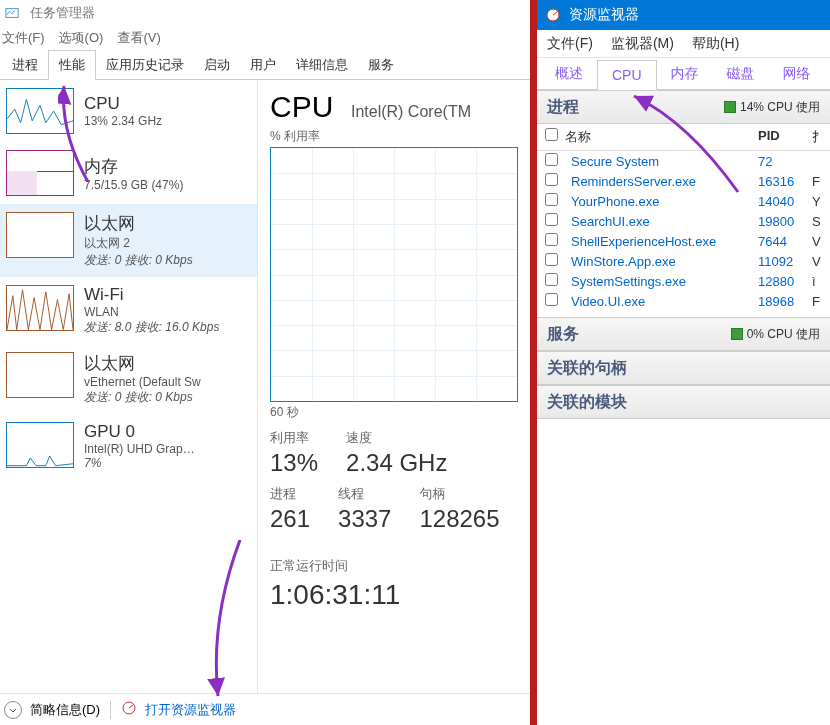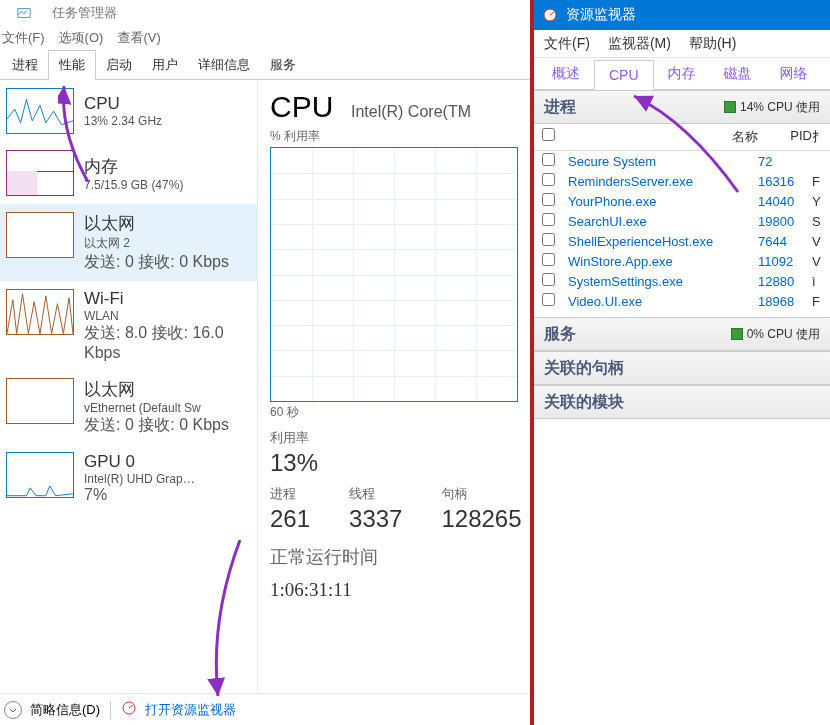--- a/index.html
+++ b/index.html
@@ -1,73 +1,73 @@
 <!DOCTYPE html>
 <html><head>
 <meta charset="utf-8">
 <style>
 * { box-sizing: border-box; margin: 0; padding: 0; font-family: "Microsoft YaHei", "Segoe UI", sans-serif; }
 body { width: 830px; height: 725px; position: relative; background: #fff; overflow: hidden; font-size: 13px; color: #000; }
 
 
 .tm { position: absolute; left: 0; top: 0; width: 530px; height: 725px; background: #fff; }
-.titlebar { height: 26px; display:flex; align-items:center; padding:0 16px; gap:20px; color:#777; }
+.titlebar { height: 26px; display:flex; align-items:center; padding:0 4px; gap:10px; color:#777; }
 .titlebar .icon-box { width:16px; height:16px; display:inline-flex; align-items:center; justify-content:center; }
 .titlebar svg { width:14px; height:14px; }
 .menubar { height: 24px; display:flex; align-items:center; gap:14px; padding:0 2px; color:#666; font-size:13px; }
 .menubar span { cursor:default; }
 .tabs { height: 30px; display:flex; align-items:flex-end; border-bottom:1px solid #ccc; padding:0 2px; gap:0; font-size:13px; }
 .tab { padding:5px 10px; color:#333; }
 .tab.active { border:1px solid #ccc; border-bottom:1px solid #fff; position:relative; top:1px; background:#fff; }
 
 .tm-body { display:flex; height:calc(100% - 26px - 24px - 30px - 32px); }
 .sidebar { width:258px; border-right:1px solid #e5e5e5; overflow:hidden; }
 .side-item { display:flex; gap:10px; padding:8px 6px; }
 .side-item.selected { background:#e5f1fb; }
 .chart-mini { width:68px; height:46px; border:1px solid; position:relative; background:#fff; }
 .side-info { flex:1; display:flex; flex-direction:column; justify-content:center; }
 .side-title { font-size:17px; color:#333; }
 .side-sub { font-size:12px; color:#555; }
-.side-sub2 { font-size:16px; color:#555; }
+.side-sub2 { font-size:12px; color:#555;font-style:italic; }
 
 .detail { flex:1; padding:10px 0 0 12px; }
 .cpu-h1 { font-size:30px; font-weight:400; display:inline-block; }
 .cpu-model { font-size:16px; color:#555; margin-left:14px; }
 .chart-label { font-size:12px; color:#666; margin-top:4px; }
 .chart-big { width:248px; height:255px; border:1px solid #117dbb; margin-top:2px; position:relative; background:#fff; }
 .chart-big .grid-h { position:absolute; left:0; right:0; border-top:1px solid #e6f0f6; }
 .chart-big .grid-v { position:absolute; top:0; bottom:0; border-left:1px solid #e6f0f6; }
 .xlab { font-size:12px; color:#666; margin-top:2px; }
-.stats { display:flex; gap:39px; margin-top:8px; }
+.stats { display:flex; gap:28px; margin-top:8px; }
 .stat-col { display:flex; flex-direction:column; }
 .stat-l { font-size:13px; color:#666; }
 .stat-v { font-size:24px; color:#333; margin-top:2px; }
-.uptime-l { font-size:18px; color:#666; margin-top:12px; }
-.uptime-v { font-size:19px; color:#333; margin-top:10px;font-family:Liberation Serif, serif; }
+.uptime-l { font-size:13px; color:#666; margin-top:24px; }
+.uptime-v { font-size:28px; color:#333; margin-top:4px; }
 
 .tm-footer { position:absolute; bottom:0; left:0; right:0; height:32px; border-top:1px solid #e5e5e5; display:flex; align-items:center; gap:8px; padding:0 4px; }
 .chev { width:18px; height:18px; border:1px solid #888; border-radius:50%; display:inline-flex; align-items:center; justify-content:center; font-size:10px; }
 .link { color:#0066cc;font-family:Liberation Serif, serif; }
 .footer-sep { width:1px; height:18px; background:#ccc; margin:0 2px; }
 
 
-.rm { position:absolute; left:530px; top:0; width:300px; height:725px; background:#fff; border-left:4px solid #b91c1c; }
+.rm { position:absolute; left:530px; top:0; width:300px; height:725px; background:#fff; border-left:7px solid #b91c1c; }
 .rm-title { height:30px; background:#0078d7; color:#fff; display:flex; align-items:center; padding:0 8px; gap:8px; font-size:14px; }
 .rm-title .ticon { width:16px; height:16px; }
 .rm-menu { height:28px; display:flex; align-items:center; gap:18px; padding:0 10px; color:#333; border-bottom:1px solid #e5e5e5; font-size:14px; }
 .rm-tabs { height:32px; display:flex; align-items:flex-end; border-bottom:1px solid #ccc; padding:0 4px; font-size:14px; }
 .rm-tab { padding:6px 14px; color:#8b5cf6; }
 .rm-tab.active { border:1px solid #ccc; border-bottom:1px solid #fff; position:relative; top:1px; }
 .section-h { background:linear-gradient(#f6f6f6,#e9e9e9); border-top:1px solid #ccc; border-bottom:1px solid #ccc; height:34px; display:flex; align-items:center; padding:0 10px; font-size:16px; font-weight:600; color:#4a5a7a; justify-content:space-between; }
 .cpu-badge { font-size:12px; font-weight:400; color:#333; display:flex; align-items:center; gap:4px; }
 .cpu-badge .sq { width:12px; height:12px; background:#3b9e3b; border:1px solid #2a7a2a; }
 .table-h { display:flex; border-bottom:1px solid #ddd; padding:4px 6px 4px 8px; font-size:13px; color:#333; }
 .col-cb { width:20px; }
-.col-name { flex:1;text-align:right; }
-.col-pid { width:54px; text-align:right; }
+.col-name { flex:1; }
+.col-pid { width:54px; text-align:left;font-weight:bold; }
 .col-x { width:12px; }
 .proc-row { display:flex; align-items:flex-end; padding:2px 6px 2px 8px; font-size:13px; }
 .proc-row input { margin:0; }
 .proc-row .pname { flex:1; color:#0066cc; margin-left:6px; white-space:nowrap; overflow:hidden; text-overflow:ellipsis; }
 .proc-row .ppid { width:54px; color:#0066cc; }
 .proc-row .px { width:12px; color:#333; }
 
 
 .arrow { position:absolute; pointer-events:none; }
 
@@ -92,20 +92,21 @@
     <span>任务管理器</span>
   </div>
   <div class="menubar">
     <span>文件(F)</span>
     <span>选项(O)</span>
     <span>查看(V)</span>
   </div>
   <div class="tabs">
     <div class="tab">进程</div>
     <div class="tab active">性能</div>
+    <div class="tab">应用历史记录</div>
     <div class="tab">启动</div>
     <div class="tab">用户</div>
     <div class="tab">详细信息</div>
     <div class="tab">服务</div>
   </div>
 
   <div class="tm-body">
     <div class="sidebar">
       <div class="side-item">
         <div class="chart-mini" style="border-color:#117dbb">
@@ -190,20 +191,24 @@
           <div class="grid-v" style="left:33.3%"></div>
           <div class="grid-v" style="left:50%"></div>
           <div class="grid-v" style="left:66.6%"></div>
           <div class="grid-v" style="left:83.3%"></div>
       </div>
       <div class="xlab">60 秒</div>
       <div class="stats">
         <div class="stat-col">
           <span class="stat-l">利用率</span>
           <span class="stat-v">13%</span>
+        </div>
+        <div class="stat-col">
+          <span class="stat-l">速度</span>
+          <span class="stat-v">2.34 GHz</span>
         </div>
       </div>
       <div class="stats">
         <div class="stat-col">
           <span class="stat-l">进程</span>
           <span class="stat-v">261</span>
         </div>
         <div class="stat-col">
           <span class="stat-l">线程</span>
           <span class="stat-v">3337</span>

